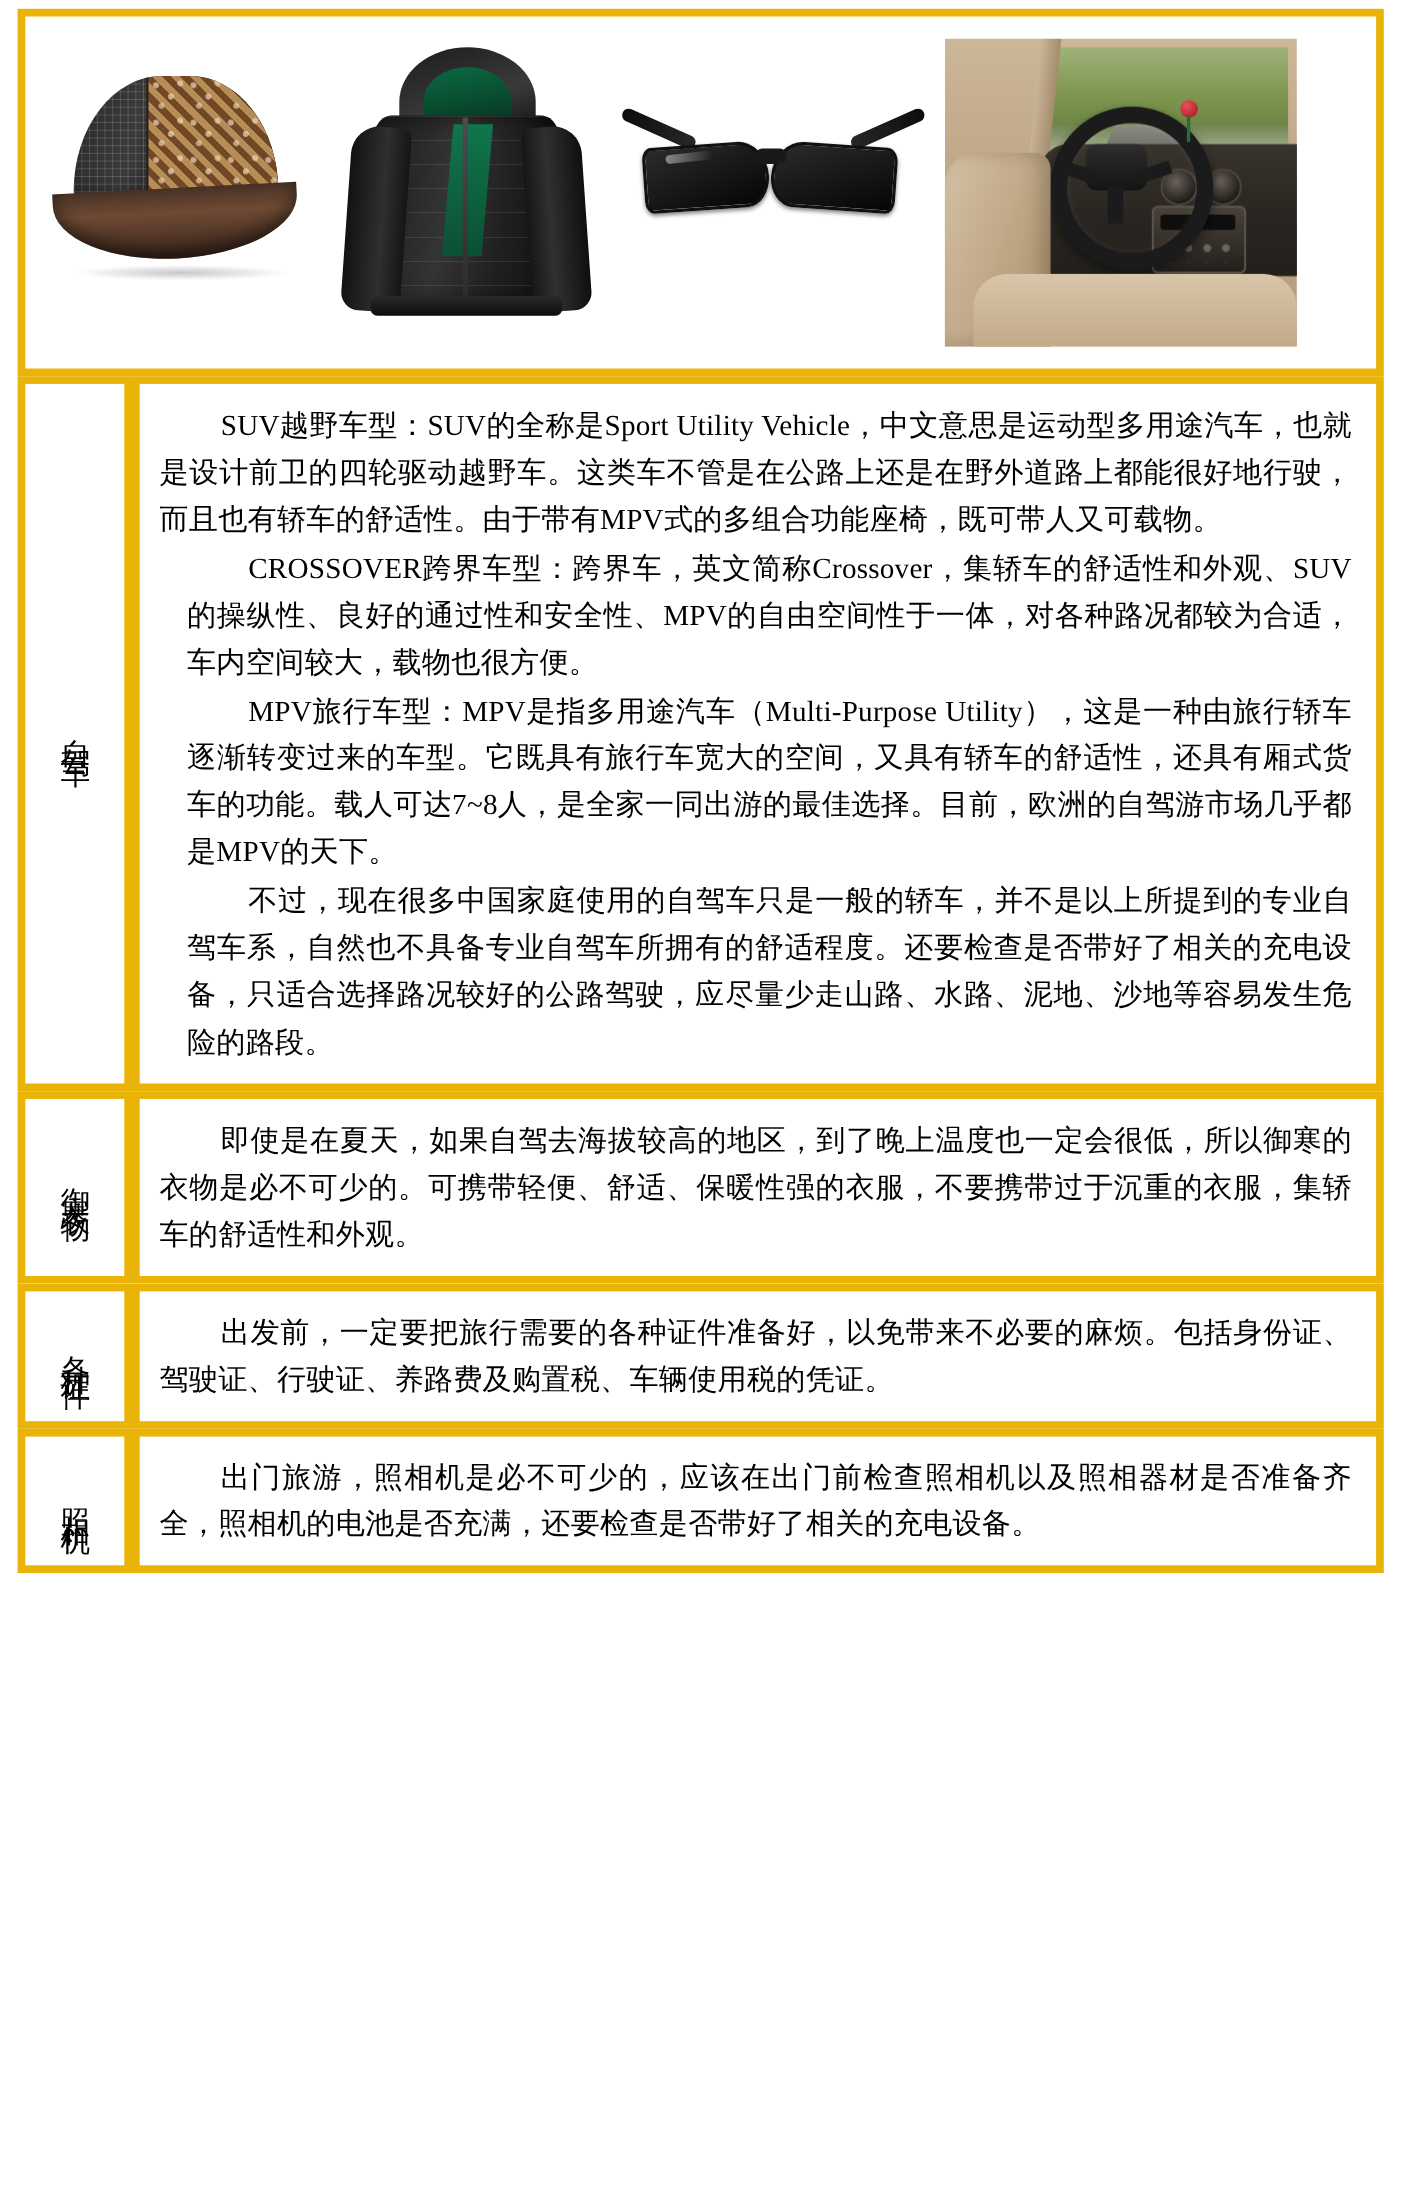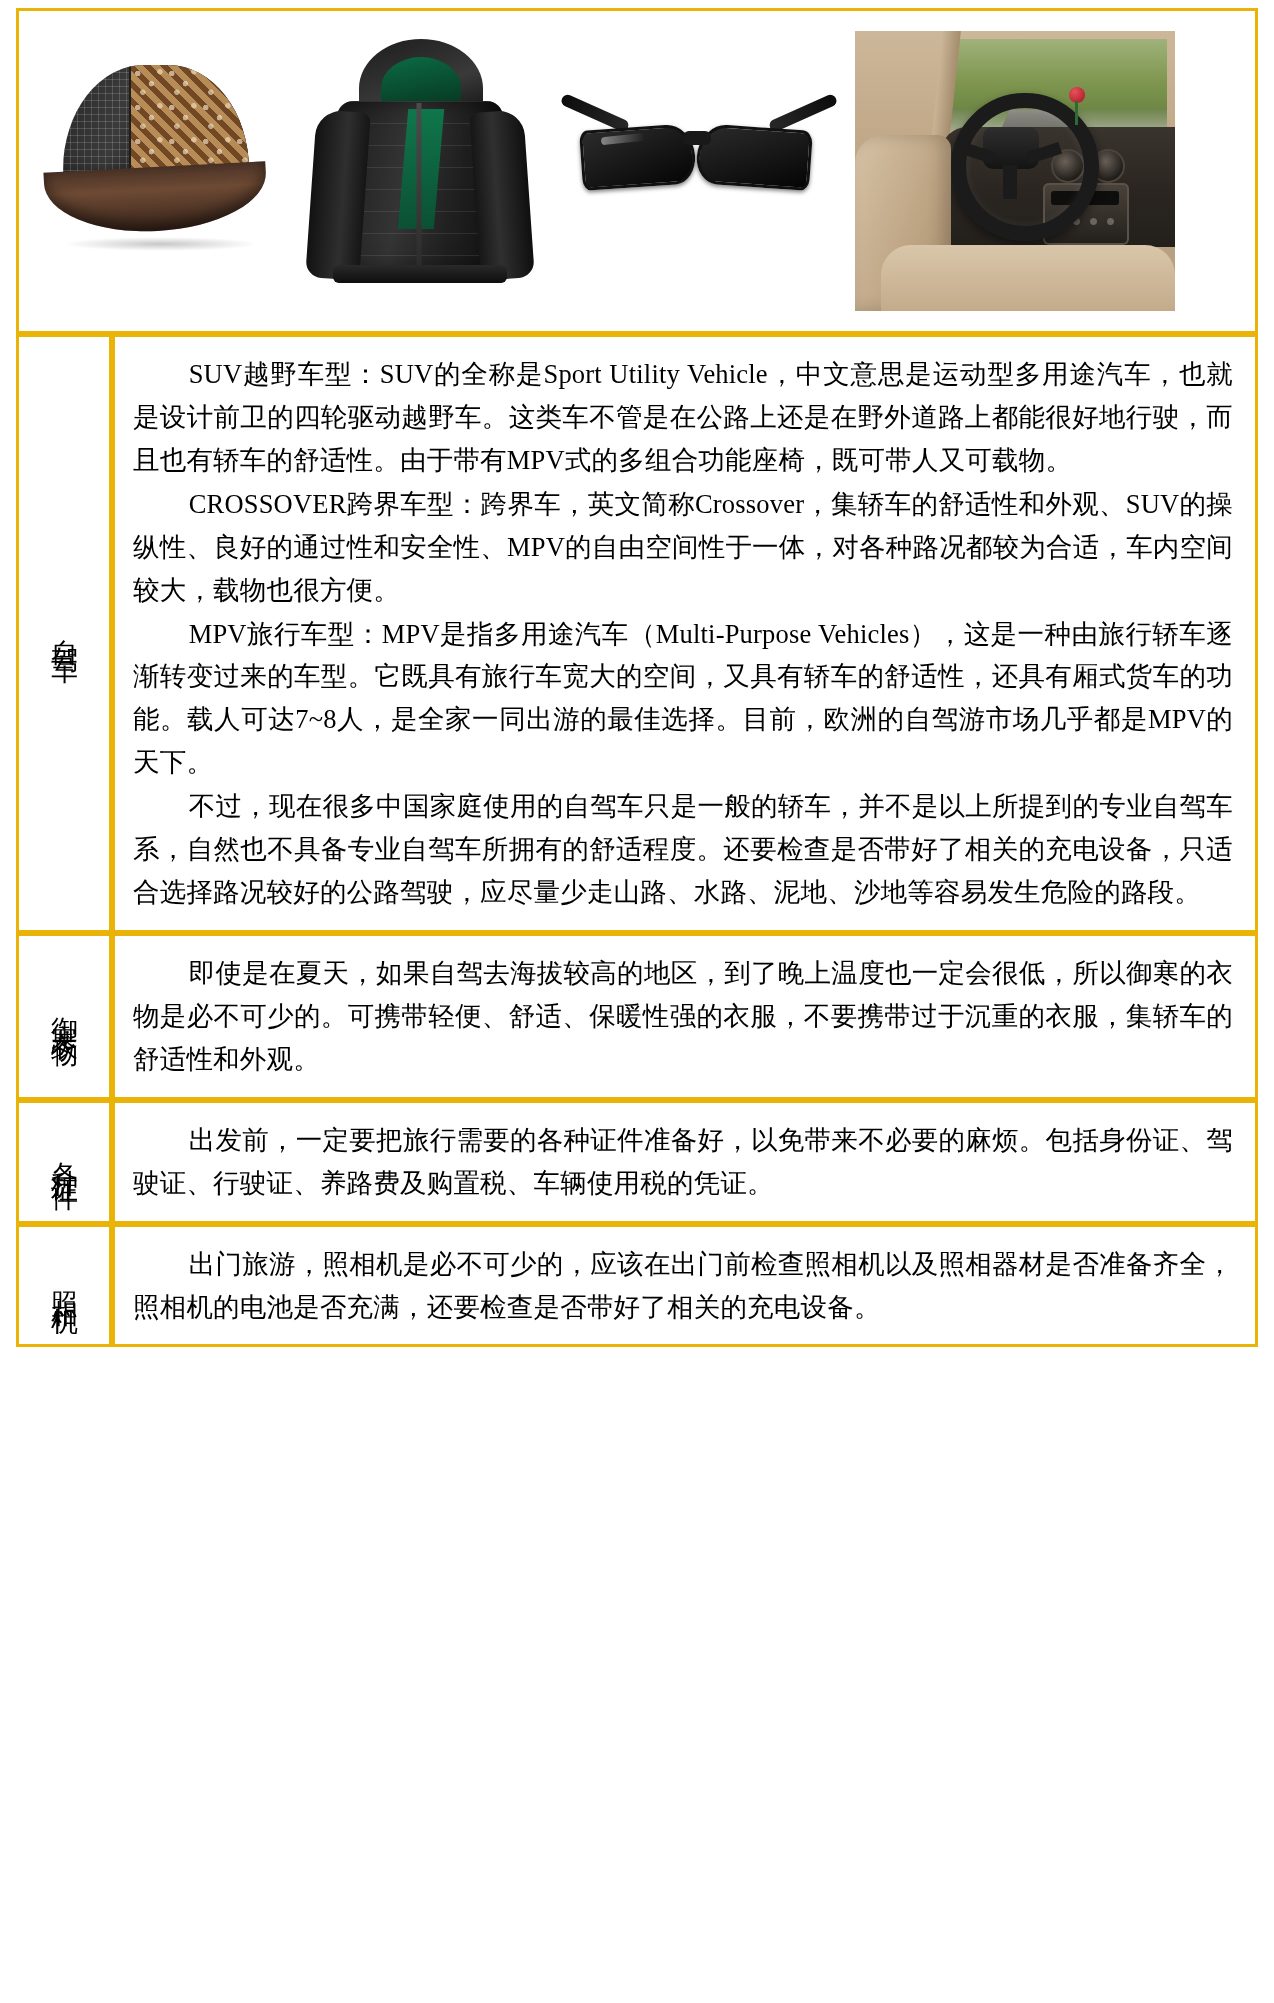--- a/index.html
+++ b/index.html
@@ -20,21 +20,21 @@
     background: #ffffff;
   }
   .doc-table {
     border-collapse: separate;
     border-spacing: 0;
     width: 1242px;
     margin: 0 auto;
   }
   
   .cell {
-    border: 3px solid #eab308;
+    border: 7px solid #eab308;
     vertical-align: middle;
     background: #ffffff;
   }
   .img-row-cell {
     padding: 10px 8px 10px 8px;
     height: 300px;
   }
   .img-strip {
     display: flex;
     flex-direction: row;
@@ -90,20 +90,21 @@
     text-align: justify;
     text-justify: inter-ideograph;
   }
   .para {
     margin: 0;
     text-indent: 2.1em;
     letter-spacing: 0.2px;
   }
   .para + .para {
     margin-top: 1px;
+    margin-left: 25px;
   }
   
   
   .cap {
     position: absolute;
     left: 10px;
     top: 24px;
     width: 238px;
     height: 180px;
   }
@@ -417,21 +418,21 @@
         </td>
       </tr>
 
       <tr>
         <td class="cell label-cell">
           <span class="label-vert">自驾车</span>
         </td>
         <td class="cell body-cell">
           <p class="para">SUV越野车型：SUV的全称是Sport Utility Vehicle，中文意思是运动型多用途汽车，也就是设计前卫的四轮驱动越野车。这类车不管是在公路上还是在野外道路上都能很好地行驶，而且也有轿车的舒适性。由于带有MPV式的多组合功能座椅，既可带人又可载物。</p>
           <p class="para">CROSSOVER跨界车型：跨界车，英文简称Crossover，集轿车的舒适性和外观、SUV的操纵性、良好的通过性和安全性、MPV的自由空间性于一体，对各种路况都较为合适，车内空间较大，载物也很方便。</p>
-          <p class="para">MPV旅行车型：MPV是指多用途汽车（Multi-Purpose Vehicles），这是一种由旅行轿车逐渐转变过来的车型。它既具有旅行车宽大的空间，又具有轿车的舒适性，还具有厢式货车的功能。载人可达7~8人，是全家一同出游的最佳选择。目前，欧洲的自驾游市场几乎都是MPV的天下。</p>
+          <p class="para">MPV旅行车型：MPV是指多用途汽车（Multi-Purpose Utility），这是一种由旅行轿车逐渐转变过来的车型。它既具有旅行车宽大的空间，又具有轿车的舒适性，还具有厢式货车的功能。载人可达7~8人，是全家一同出游的最佳选择。目前，欧洲的自驾游市场几乎都是MPV的天下。</p>
           <p class="para">不过，现在很多中国家庭使用的自驾车只是一般的轿车，并不是以上所提到的专业自驾车系，自然也不具备专业自驾车所拥有的舒适程度。还要检查是否带好了相关的充电设备，只适合选择路况较好的公路驾驶，应尽量少走山路、水路、泥地、沙地等容易发生危险的路段。</p>
         </td>
       </tr>
 
       <tr>
         <td class="cell label-cell">
           <span class="label-vert">御寒衣物</span>
         </td>
         <td class="cell body-cell">
           <p class="para">即使是在夏天，如果自驾去海拔较高的地区，到了晚上温度也一定会很低，所以御寒的衣物是必不可少的。可携带轻便、舒适、保暖性强的衣服，不要携带过于沉重的衣服，集轿车的舒适性和外观。</p>

